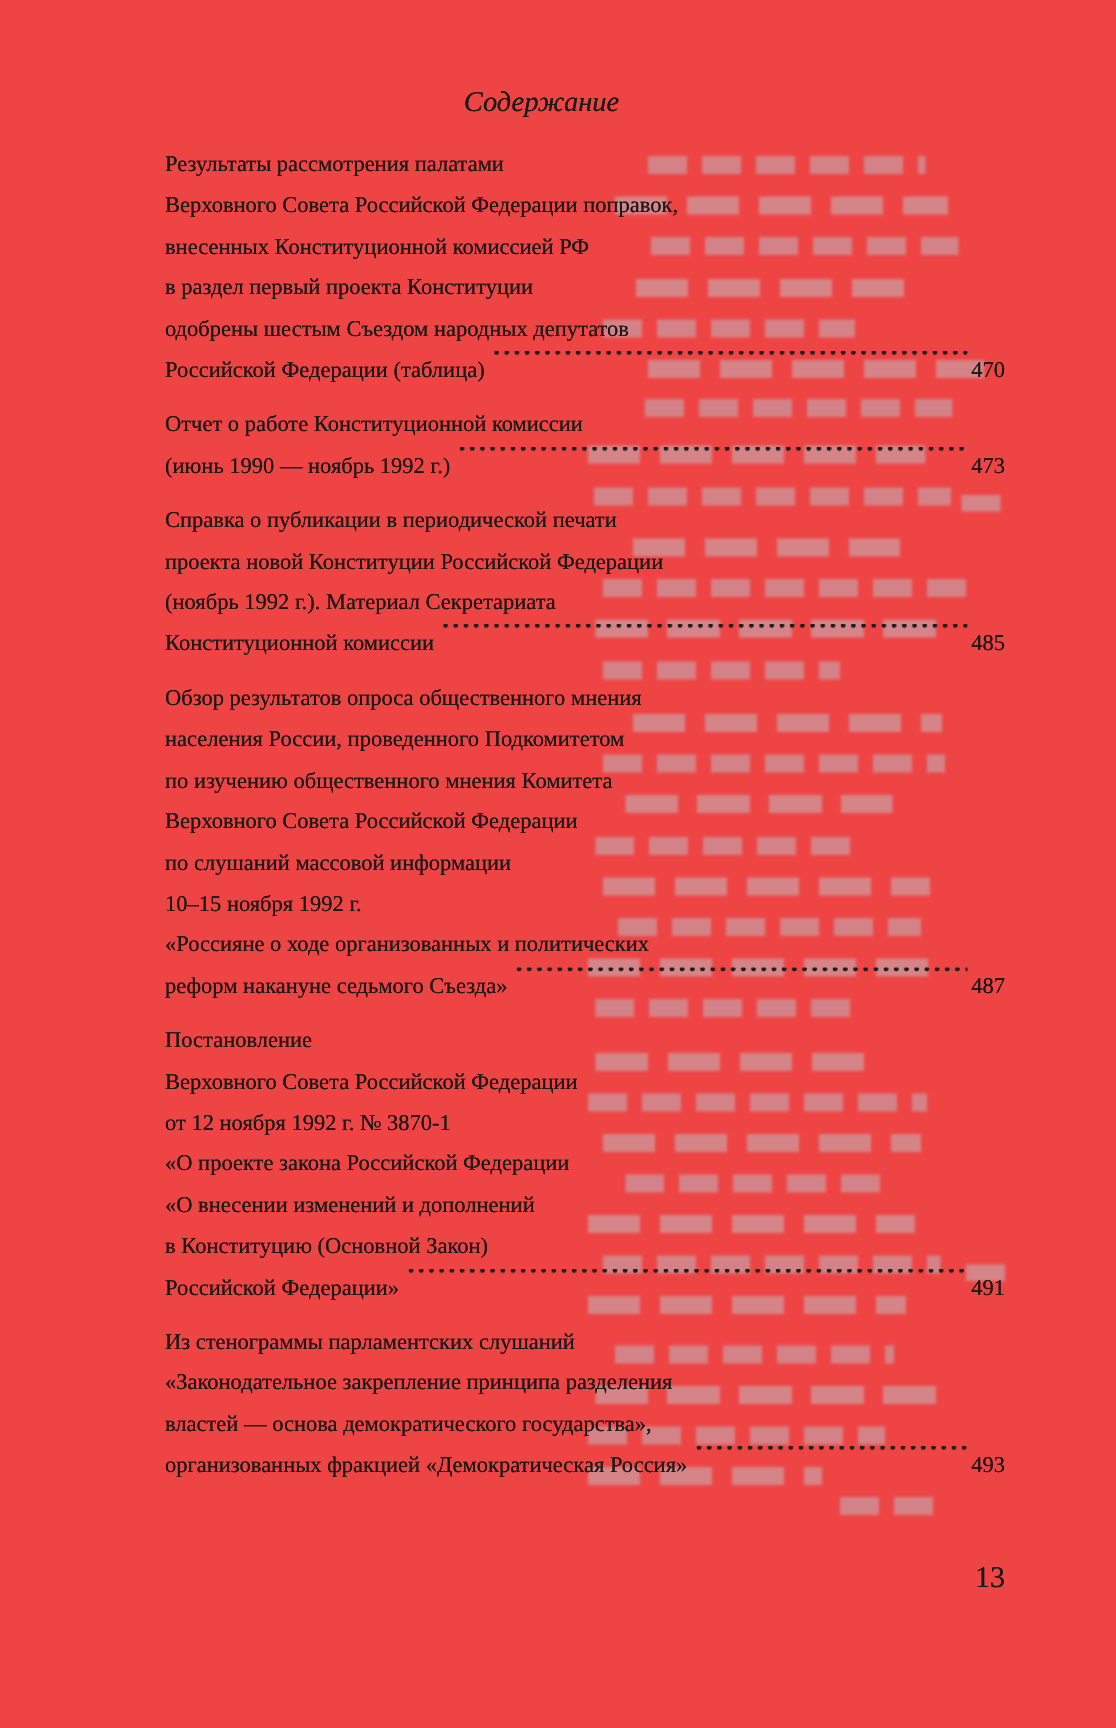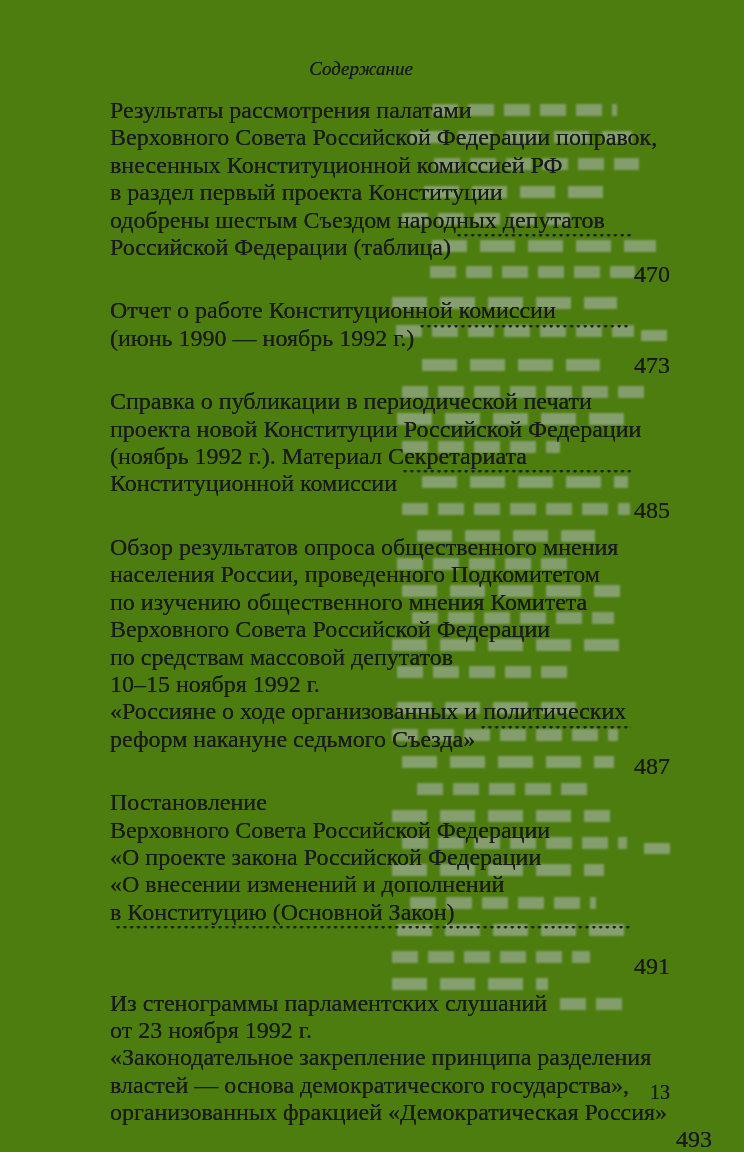--- a/index.html
+++ b/index.html
@@ -5,21 +5,21 @@
   html,body{margin:0;padding:0;}
   body{
     width:744px;height:1152px;
     background:#eef0f1;
     font-family:"Liberation Serif","DejaVu Serif",serif;
     overflow:hidden;
   }
   .page{
     position:relative;
     width:744px;height:1152px;
-    background:#4d7c0f;
+    background:#ef4444;
     color:#1a1a1a;
   }
   
   .ghost-layer{position:absolute;inset:0;z-index:1;pointer-events:none;}
   .ghost{
     position:absolute;height:12px;opacity:.5;filter:blur(1.2px);
     background-image:repeating-linear-gradient(90deg,#b9c1c9 0 26px,rgba(0,0,0,0) 26px 36px);
   }
   .ghost.alt{
     background-image:repeating-linear-gradient(90deg,#bdc5cc 0 35px,rgba(0,0,0,0) 35px 48px);
@@ -30,36 +30,35 @@
     position:absolute;top:57px;left:0;width:722px;z-index:2;
     text-align:center;
     font-style:italic;font-size:19px;line-height:24px;
     text-shadow:0 0 .4px currentColor;
   }
   .toc{
     position:absolute;left:110px;top:97px;width:560px;z-index:2;
   }
   .entry{margin-bottom:9px;}
   .line{
-    font-size:24px;line-height:27.4px;white-space:nowrap;
+    font-size:15px;line-height:27.4px;white-space:nowrap;
     text-shadow:0 0 .4px currentColor;
   }
   .dotline{display:flex;align-items:flex-start;}
   .dotline .t{flex:0 0 auto;}
   .leader{
     flex:1 1 auto;height:3px;margin:0 3px 0 6px;
     background-image:radial-gradient(circle at 2px 2px,#1d1d1d 1.35px,rgba(0,0,0,0) 1.8px);
     background-size:6.8px 4px;background-repeat:repeat-x;background-position:left bottom;
   }
-  .num{flex:0 0 auto;text-shadow:0 0 .4px currentColor;margin-top:27px;}
+  .num{flex:0 0 auto;text-shadow:0 0 .4px currentColor;}
   .folio{
     position:absolute;top:1040px;right:74px;z-index:2;
     font-size:20px;line-height:24px;
     text-shadow:0 0 .4px currentColor;
-    margin-top:40px;
   }
 </style>
 </head>
 <body>
 
 <div class="page">
 
   <div class="ghost-layer">
       <div class="ghost" style="top: 104px; left: 432px; width: 185px;"></div>
       <div class="ghost alt" style="top: 131px; left: 410px; width: 222px;"></div>
@@ -133,45 +132,46 @@
         <span class="leader"></span>
         <span class="num">485</span>
       </div>
     </div>
 
     <div class="entry">
       <div class="line">Обзор результатов опроса общественного мнения</div>
       <div class="line">населения России, проведенного Подкомитетом</div>
       <div class="line">по изучению общественного мнения Комитета</div>
       <div class="line">Верховного Совета Российской Федерации</div>
-      <div class="line">по средствам массовой депутатов</div>
+      <div class="line">по слушаний массовой информации</div>
       <div class="line">10–15 ноября 1992 г.</div>
       <div class="line">«Россияне о ходе организованных и политических</div>
       <div class="line dotline">
         <span class="t">реформ накануне седьмого Съезда»</span>
         <span class="leader"></span>
         <span class="num">487</span>
       </div>
     </div>
 
     <div class="entry">
       <div class="line">Постановление</div>
       <div class="line">Верховного Совета Российской Федерации</div>
+      <div class="line">от 12 ноября 1992 г. № 3870-1</div>
       <div class="line">«О проекте закона Российской Федерации</div>
       <div class="line">«О внесении изменений и дополнений</div>
       <div class="line">в Конституцию (Основной Закон)</div>
       <div class="line dotline">
+        <span class="t">Российской Федерации»</span>
         <span class="leader"></span>
         <span class="num">491</span>
       </div>
     </div>
 
     <div class="entry">
       <div class="line">Из стенограммы парламентских слушаний</div>
-      <div class="line">от 23 ноября 1992 г.</div>
       <div class="line">«Законодательное закрепление принципа разделения</div>
       <div class="line">властей — основа демократического государства»,</div>
       <div class="line dotline">
         <span class="t">организованных фракцией «Демократическая Россия»</span>
         <span class="leader"></span>
         <span class="num">493</span>
       </div>
     </div>
 
   </div>

